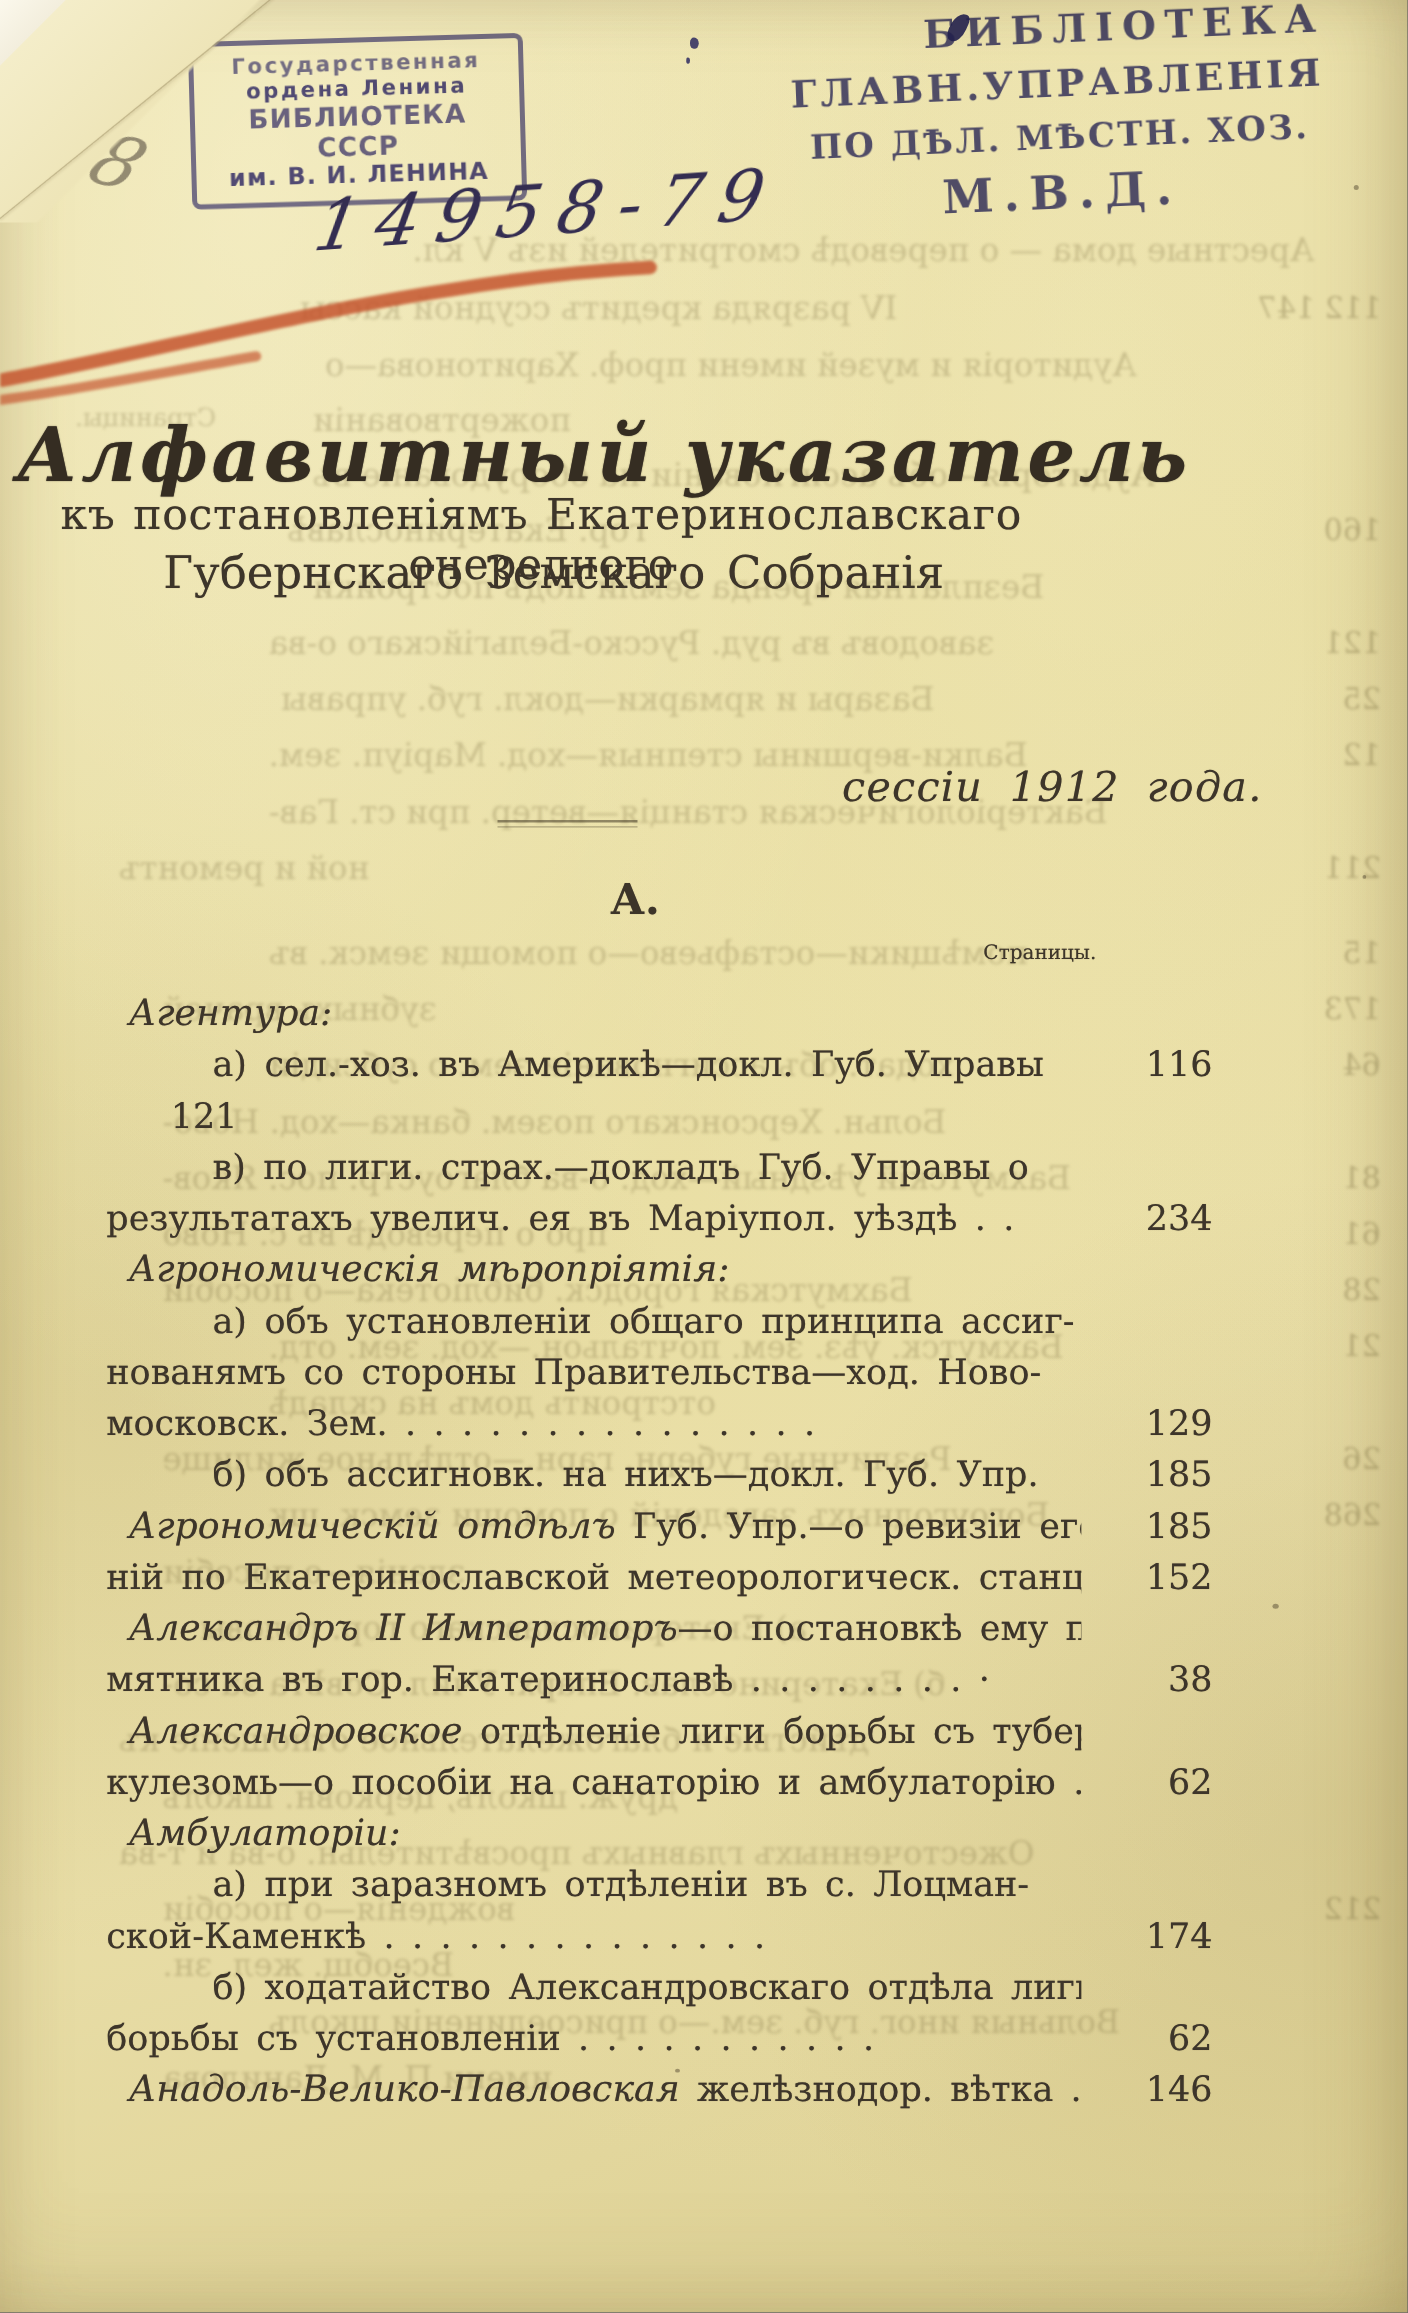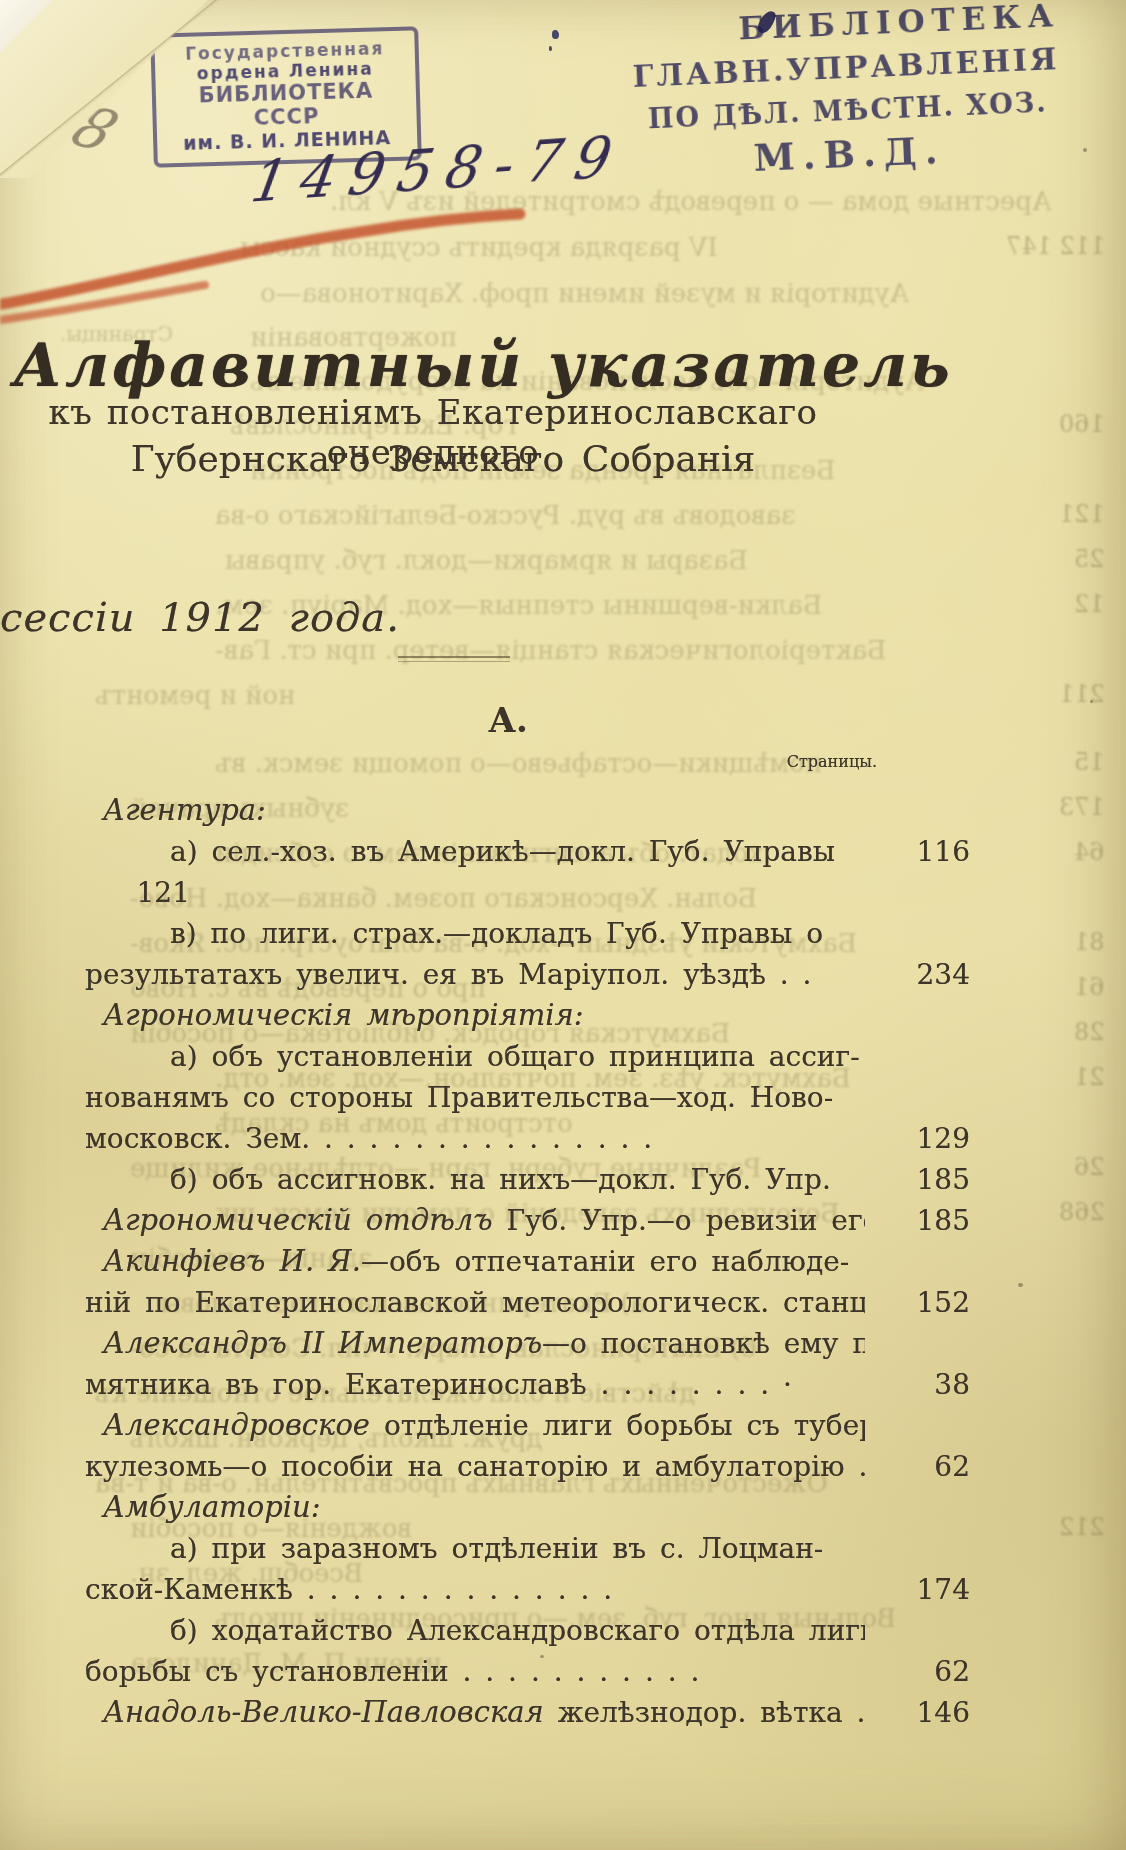--- a/index.html
+++ b/index.html
@@ -67,21 +67,21 @@
   .speck{position:absolute;border-radius:50%;background:rgba(70,60,40,.45);z-index:2;}
   
   .print{color:#3d352a;text-shadow:0 0 .6px rgba(60,50,35,.55);z-index:3;}
   .title-main{position:absolute;top:290px;left:0;right:160px;text-align:center;
     font-size:60px;font-weight:bold;font-style:italic;letter-spacing:3px;color:#352d22;
     text-shadow:0 0 1px rgba(45,38,28,.8);z-index:3;}
   .sub1{position:absolute;top:392px;left:0;right:260px;text-align:center;font-size:34px;
     letter-spacing:.5px;word-spacing:3px;z-index:3;}
   .sub2{position:absolute;top:438px;left:0;right:240px;text-align:center;font-size:36px;
     word-spacing:6px;z-index:3;}
-  .session{position:absolute;top:594px;left:0;right:116px;text-align:left;font-size:40px;
+  .session{position:absolute;top:610px;left:0;right:116px;text-align:right;font-size:33px;
     font-style:italic;word-spacing:10px;letter-spacing:1px;z-index:3;}
   .divider{position:absolute;top:656px;left:398px;width:112px;height:3px;z-index:3;
     border-top:2px solid rgba(70,60,40,.55);border-bottom:1px solid rgba(70,60,40,.38);}
   .letter{position:absolute;top:700px;left:0;right:110px;text-align:center;font-size:34px;
     font-weight:bold;z-index:3;}
   .pagecol-h{position:absolute;top:752px;right:249px;font-size:16px;z-index:3;}
   .entries{position:absolute;top:790px;left:85px;width:885px;z-index:3;}
   .row{display:flex;align-items:baseline;line-height:41px;height:41px;white-space:nowrap;}
   .row .txt{flex:1;overflow:hidden;font-size:28px;word-spacing:5px;}
   .row .pg{width:105px;text-align:right;font-size:28px;}
@@ -299,24 +299,20 @@
         <span class="pg">129</span>
       </div>
       <div class="row item">
         <span class="txt">б) объ ассигновк. на нихъ—докл. Губ. Упр.</span>
         <span class="pg">185</span>
       </div>
       <div class="row entry">
         <span class="txt"><span class="it">Агрономическій отдѣлъ</span> Губ. Упр.—о ревизіи его</span>
         <span class="pg">185</span>
       </div>
-      <div class="row entry">
-        <span class="txt"><span class="it">Акинфіевъ И. Я.</span>—объ отпечатаніи его наблюде-</span>
-        <span class="pg"></span>
-      </div>
       <div class="row cont">
         <span class="txt">ній по Екатеринославской метеорологическ. станціи . .</span>
         <span class="pg">152</span>
       </div>
       <div class="row entry">
         <span class="txt"><span class="it">Александръ II Императоръ</span>—о постановкѣ ему па-</span>
         <span class="pg"></span>
       </div>
       <div class="row cont">
         <span class="txt">мятника въ гор. Екатеринославѣ . . . . . . . . ·</span>

